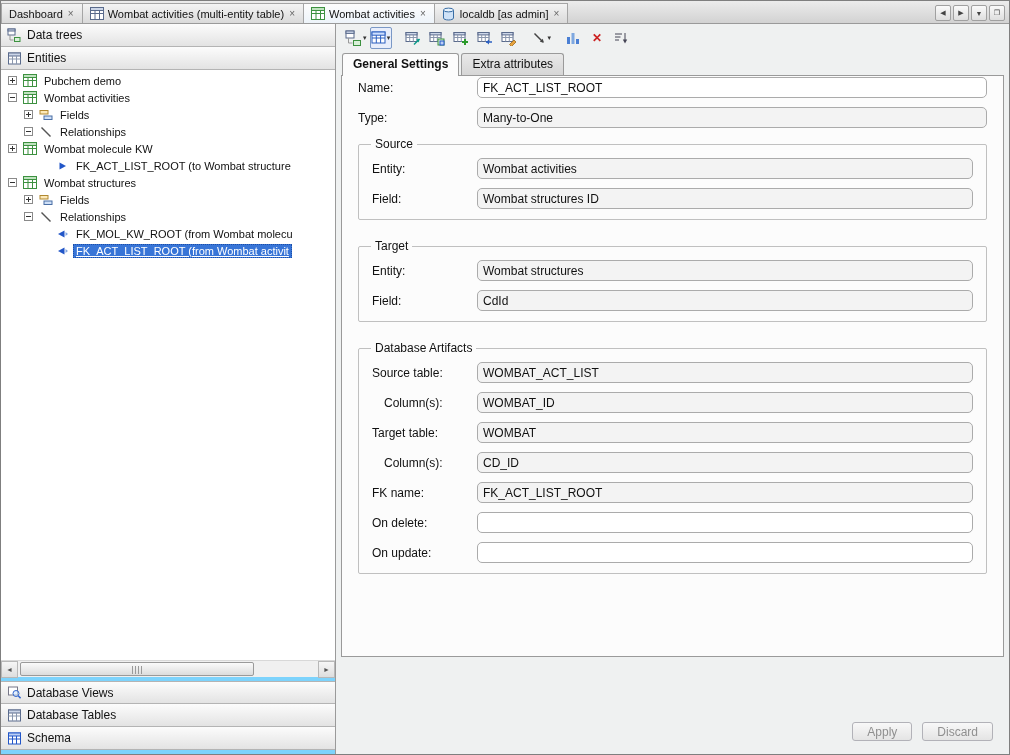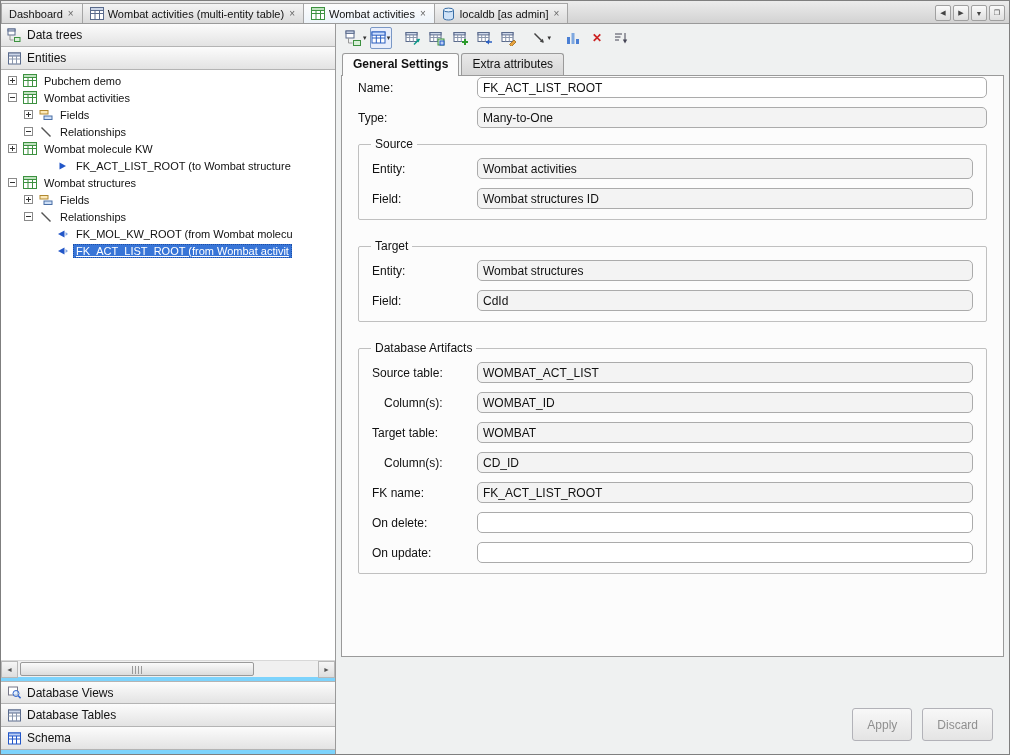--- a/index.html
+++ b/index.html
@@ -68,21 +68,21 @@
   .frow label { width:119px; flex:none; color:#111; }
   fieldset .frow label { width:105px; }
   fieldset .frow label.ind { padding-left:12px; }
   .finput { flex:1; height:21px; border:1px solid #ababab; background:#f3f3f3; padding:0 5px; font:inherit; color:#111; border-radius:5px; }
   .finput.white { background:#fff; }
   fieldset { border:1px solid #c0c0c0; border-radius:2px; margin:2px 0 19px 0; padding:7px 13px 1px 13px; }
   legend { padding:0 4px; margin-left:-1px; color:#111; }
 
   
   .efooter { height:97px; flex:none; display:flex; align-items:flex-end; justify-content:flex-end; gap:10px; padding:0 16px 13px 0; background:#eff1f1; }
-  .btn { height:33px; min-width:58px; padding:0 14px; background:linear-gradient(#f8f8f8,#e4e4e4); border:1px solid #b2b2b8; border-radius:3px; color:#8f8f8f; font:inherit; }
+  .btn { height:19px; min-width:58px; padding:0 14px; background:linear-gradient(#f8f8f8,#e4e4e4); border:1px solid #b2b2b8; border-radius:3px; color:#8f8f8f; font:inherit; }
 </style>
 </head>
 <body>
 
 <div class="app">
 
   <div class="tabbar">
     <div class="wtab">
       <span class="wlabel">Dashboard</span>
       <span class="wclose">×</span>

